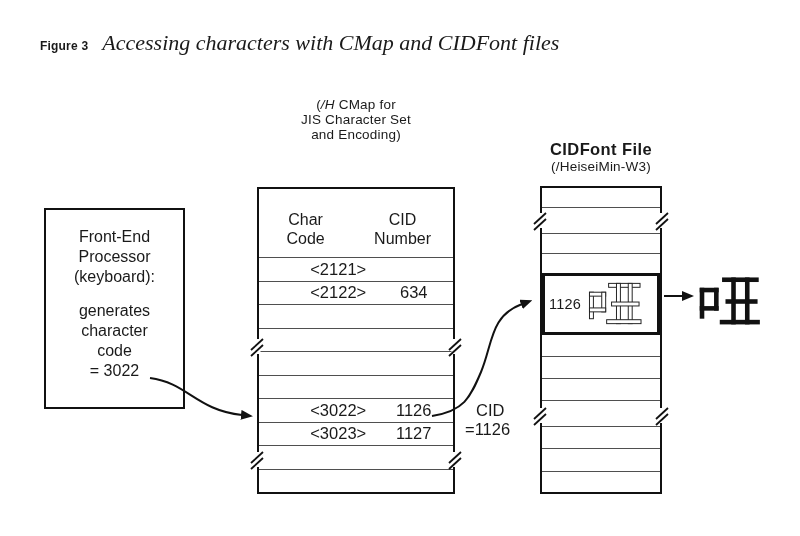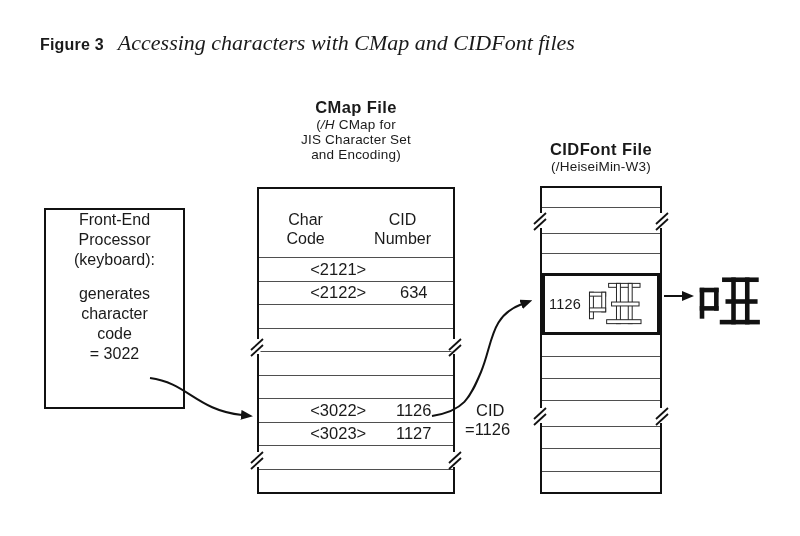--- a/index.html
+++ b/index.html
@@ -1,36 +1,36 @@
 <!DOCTYPE html>
 <html><head>
 <meta charset="utf-8">
 <style>
   html,body{margin:0;padding:0;background:#ffffff;}
   #page{position:relative;width:800px;height:536px;background:#ffffff;overflow:hidden;
         font-family:"Liberation Sans","DejaVu Sans",sans-serif;color:#1a1a1a;}
 
   
   .fig-title{position:absolute;left:40px;top:30px;white-space:nowrap;}
-  .fig-label{font-weight:bold;font-size:16px;letter-spacing:0.2px;}
+  .fig-label{font-weight:bold;font-size:12px;letter-spacing:0.2px;}
   .fig-caption{font-family:"Liberation Serif","DejaVu Serif",serif;font-style:italic;
                font-size:22px;margin-left:14px;margin-top:11px;}
 
   
   .blk-header{position:absolute;text-align:center;line-height:15px;}
   .blk-header .t{font-size:16.5px;font-weight:bold;letter-spacing:0.4px;line-height:20px;}
   .blk-header .s{font-size:13.5px;letter-spacing:0.2px;}
   .it{font-style:italic;}
   #cmap-header{left:246px;top:97px;width:220px;}
   #cidfont-header{left:511px;top:139px;width:180px;text-align:center;}
 
   
   #fep-box{position:absolute;left:44px;top:208px;width:141px;height:201px;
            border:2px solid #111;box-sizing:border-box;text-align:center;
-           font-size:16px;line-height:20px;}
+           font-size:16px;line-height:20px;padding-top:17px;}
   .fep-gap{margin-top:14px;}
 
   
   #cmap-table{position:absolute;left:257px;top:187px;width:198px;height:307px;
               border:2px solid #111;box-sizing:border-box;display:flex;flex-direction:column;}
   #cmap-table .thead{height:56px;display:flex;align-items:center;font-size:16px;line-height:19px;margin-top:12px;}
   .colL{width:48%;text-align:center;}
   .colR{width:52%;text-align:center;}
   .cmap-row{flex:1;display:flex;align-items:center;border-top:1px solid #4f4f4f;
             font-size:16.5px;padding-left:43px;}
@@ -60,21 +60,20 @@
 </head>
 <body>
 
 <div id="page">
 
   <div class="fig-title">
     <span class="fig-label">Figure 3</span><span class="fig-caption">Accessing characters with CMap and CIDFont files</span>
   </div>
 
   <div class="blk-header" id="cmap-header">
-    <div class="t">CMap File</div>
     <div class="s"><span>(</span><span class="it">/H</span><span> CMap for</span></div>
     <div class="s">JIS Character Set</div>
     <div class="s">and Encoding)</div>
   </div>
 
   <div class="blk-header" id="cidfont-header">
     <div class="t">CIDFont File</div>
     <div class="s">(/HeiseiMin-W3)</div>
   </div>
 

